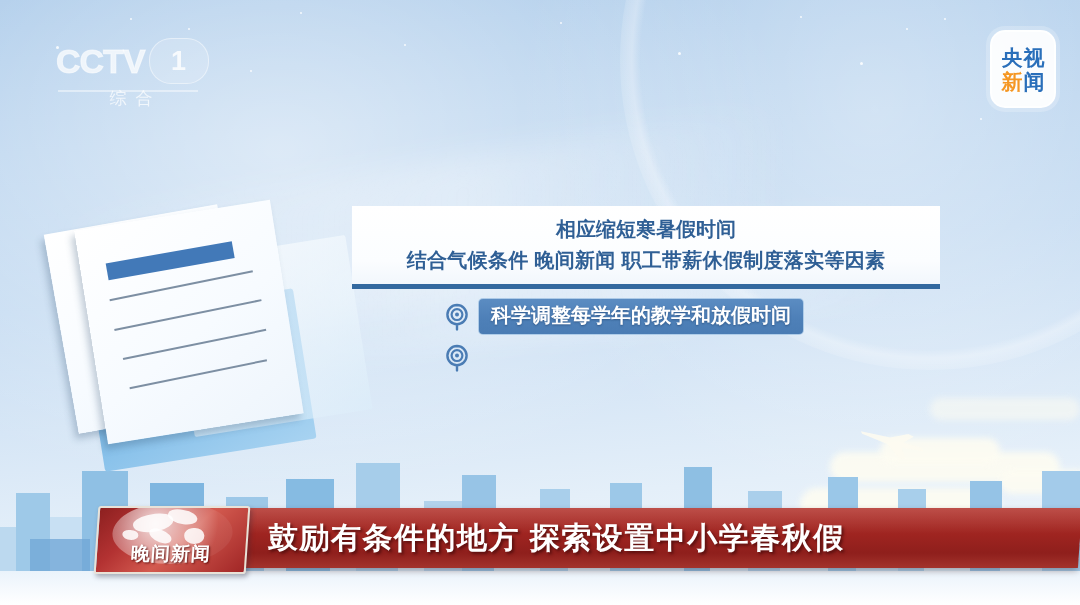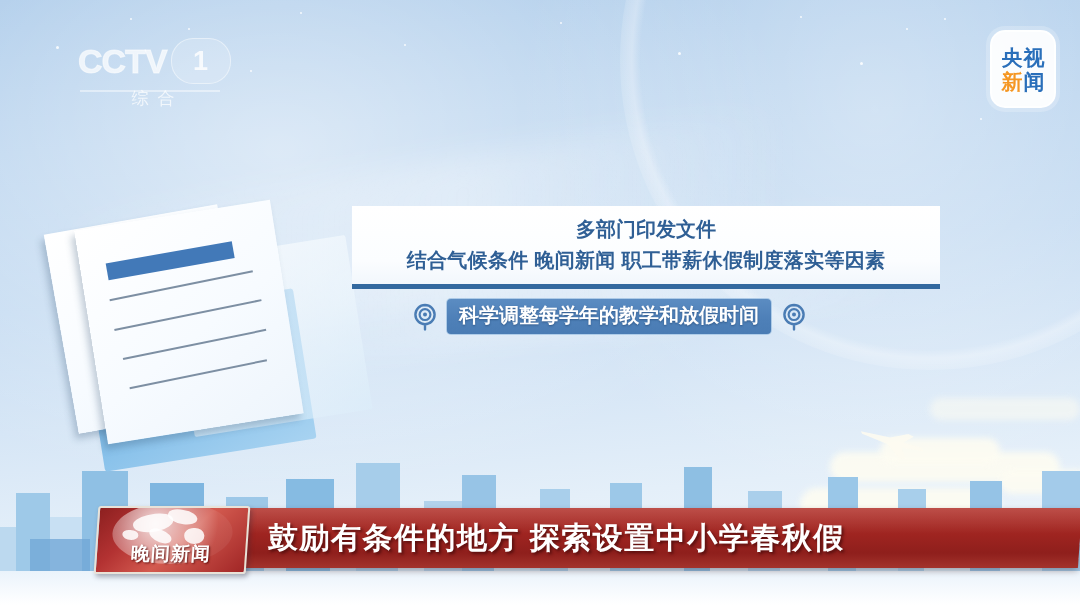--- a/index.html
+++ b/index.html
@@ -50,21 +50,21 @@
   
   .city{position:absolute;left:0;bottom:0;width:1080px;height:190px;}
   .bld{position:absolute;bottom:30px;}
 
   .ground{
     position:absolute;left:0;bottom:0;width:1080px;height:34px;
     background:linear-gradient(180deg,#eaf3fb 0%,#f3f8fd 40%,#ffffff 100%);
   }
 
   
-  .cctv-logo{position:absolute;left:78px;top:38px;width:180px;height:74px;}
+  .cctv-logo{position:absolute;left:56px;top:38px;width:180px;height:74px;}
   .cctv-row{display:flex;align-items:center;height:46px;}
   .cctv-txt{
     font-size:34px;font-weight:bold;letter-spacing:-1px;
     color:rgba(255,255,255,.72);
     -webkit-text-stroke:1px rgba(255,255,255,.55);
     line-height:46px;
   }
   .cctv-one{
     margin-left:4px;width:58px;height:44px;border-radius:22px;
     background:rgba(255,255,255,.16);
@@ -141,21 +141,21 @@
     position:absolute;left:352px;top:206px;width:588px;height:78px;
     background:linear-gradient(180deg,#ffffff 0%,#fbfdff 70%,#f2f7fc 100%);
     border-bottom:5px solid #33699f;
     display:flex;flex-direction:column;align-items:center;justify-content:center;
     gap:4px;
   }
   .bb-l1{color:#2f5f95;font-size:20px;font-weight:bold;}
   .bb-l2{color:#2f5f95;font-size:20px;font-weight:bold;letter-spacing:.3px;}
 
   
-  .bullets{position:absolute;left:412px;top:298px;display:flex;flex-direction:row;gap:9px;}
+  .bullets{position:absolute;left:444px;top:298px;display:flex;flex-direction:column;gap:9px;}
   .bullet{display:flex;align-items:center;gap:8px;}
   .pin{width:26px;height:28px;flex:0 0 26px;}
   .bchip{
     padding:3px 12px 5px;border-radius:5px;
     background:linear-gradient(180deg,#5b8cc2 0%,#4e80b8 55%,#4a7cb4 100%);
     border:1.5px solid rgba(190,216,240,.85);
     color:#fff;font-size:20px;font-weight:bold;white-space:nowrap;
     text-shadow:0 1px 2px rgba(15,45,85,.45);
   }
 
@@ -309,21 +309,21 @@
     </div>
     <div class="nb-row">
       <span class="nb-c nb-orange">新</span>
       <span class="nb-c nb-blue">闻</span>
     </div>
   </div>
 
 
 
   <div class="band-body">
-    <div class="bb-l1">多部门印发文件</div>
+    <div class="bb-l1">相应缩短寒暑假时间</div>
     <div class="bb-l2">结合气候条件 晚间新闻 职工带薪休假制度落实等因素</div>
   </div>
 
   <div class="bullets">
 
     <div class="bullet">
       <svg class="pin" viewBox="0 0 26 28">
         <path d="M13 2 A9.6 9.6 0 0 1 13 21.2 A9.6 9.6 0 0 1 13 2 Z M13 21.2 L13 26.4" fill="none" stroke="#4a7cb4" stroke-width="2.4" stroke-linecap="round"></path>
         <circle cx="13" cy="11.6" r="5.4" fill="none" stroke="#4a7cb4" stroke-width="2.2"></circle>
         <circle cx="13" cy="11.6" r="2" fill="#4a7cb4"></circle>

